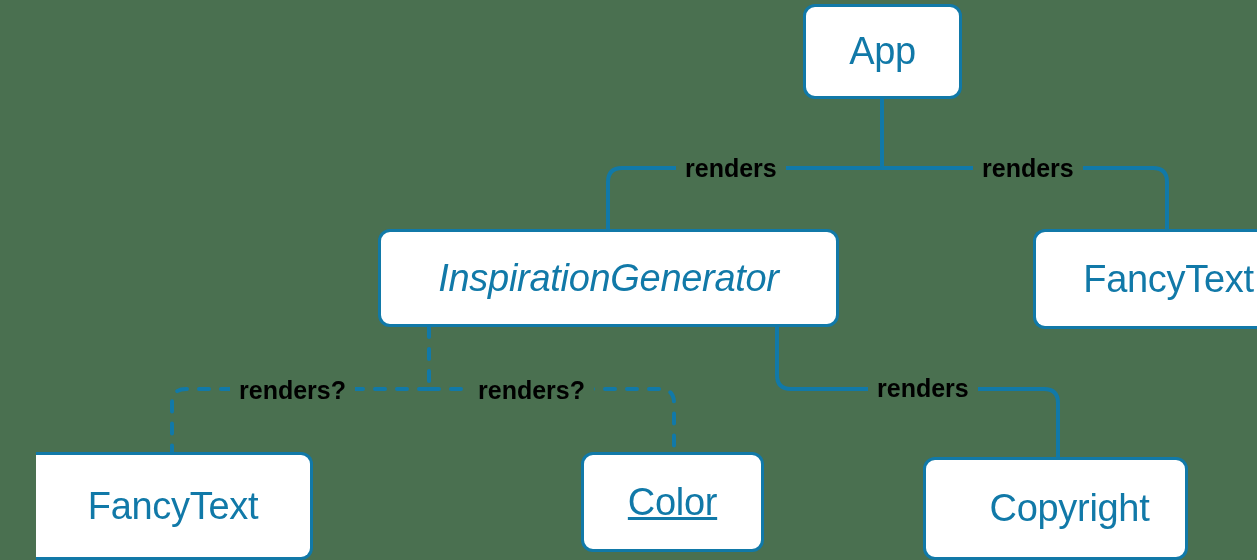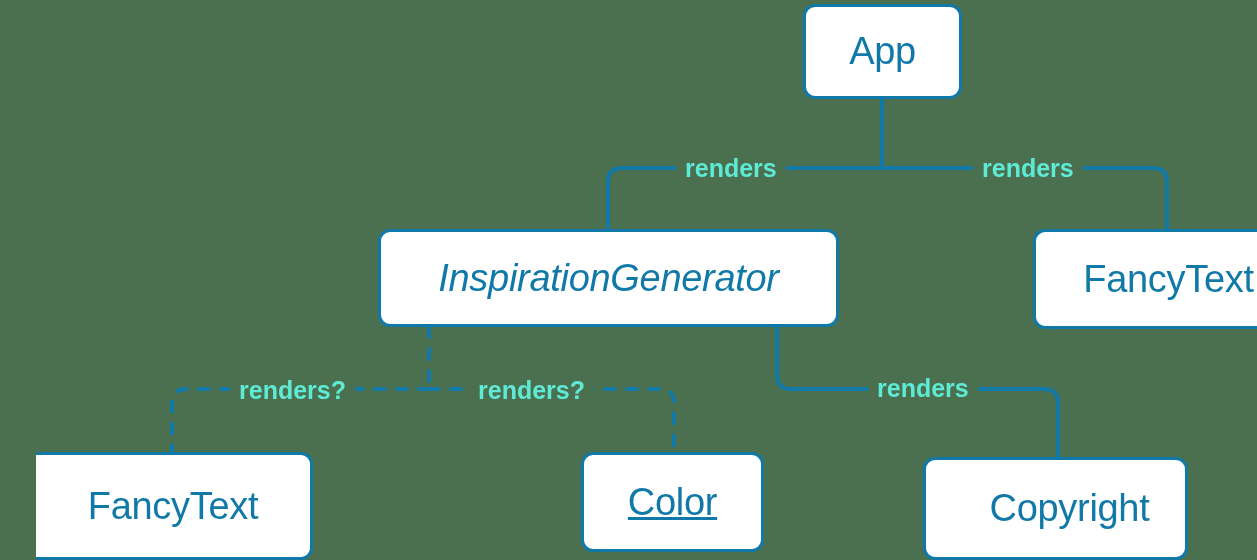--- a/index.html
+++ b/index.html
@@ -38,21 +38,21 @@
     align-items: center;
     justify-content: center;
     font-size: 38px;
     font-weight: 400;
     letter-spacing: -0.3px;
     white-space: nowrap;
     z-index: 2;
   }
   .edge-label {
     position: absolute;
-    color: #5eead4;
+    color: #000000;
     font-size: 25px;
     font-weight: 600;
     white-space: nowrap;
     z-index: 3;
     background: #4a7050;
     padding: 0 9px;
     line-height: 28px;
   }
 
   

